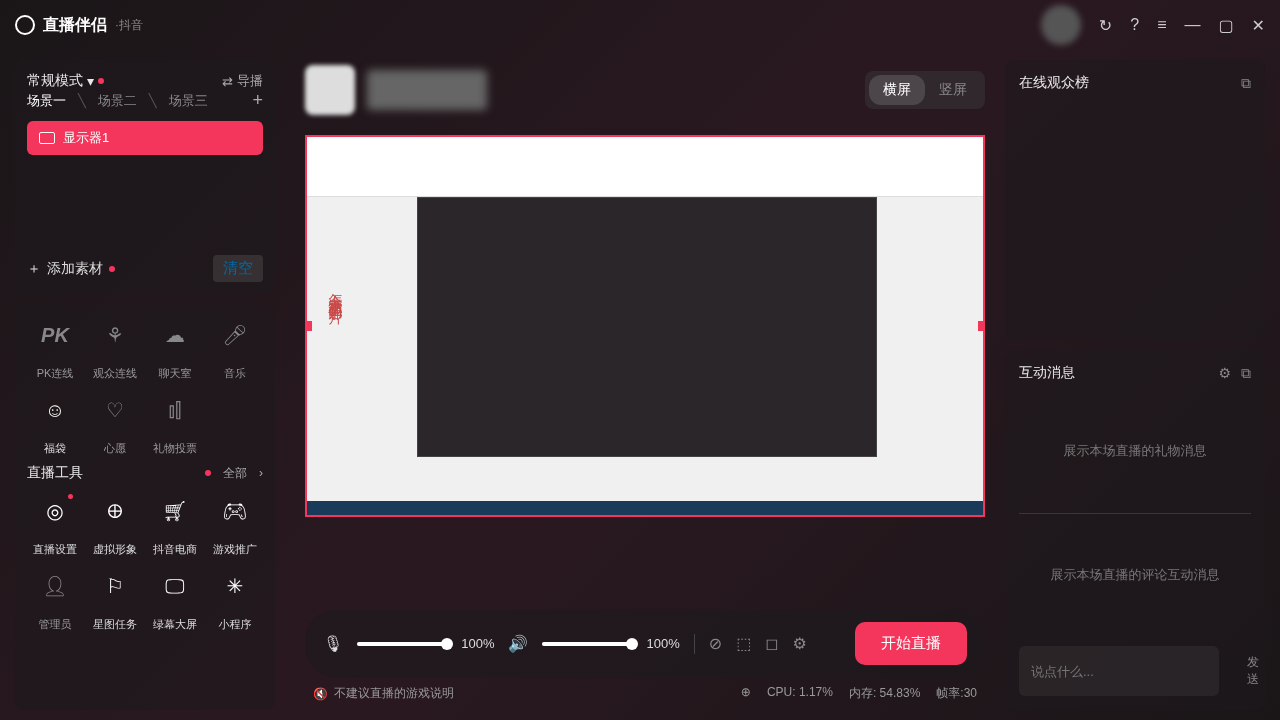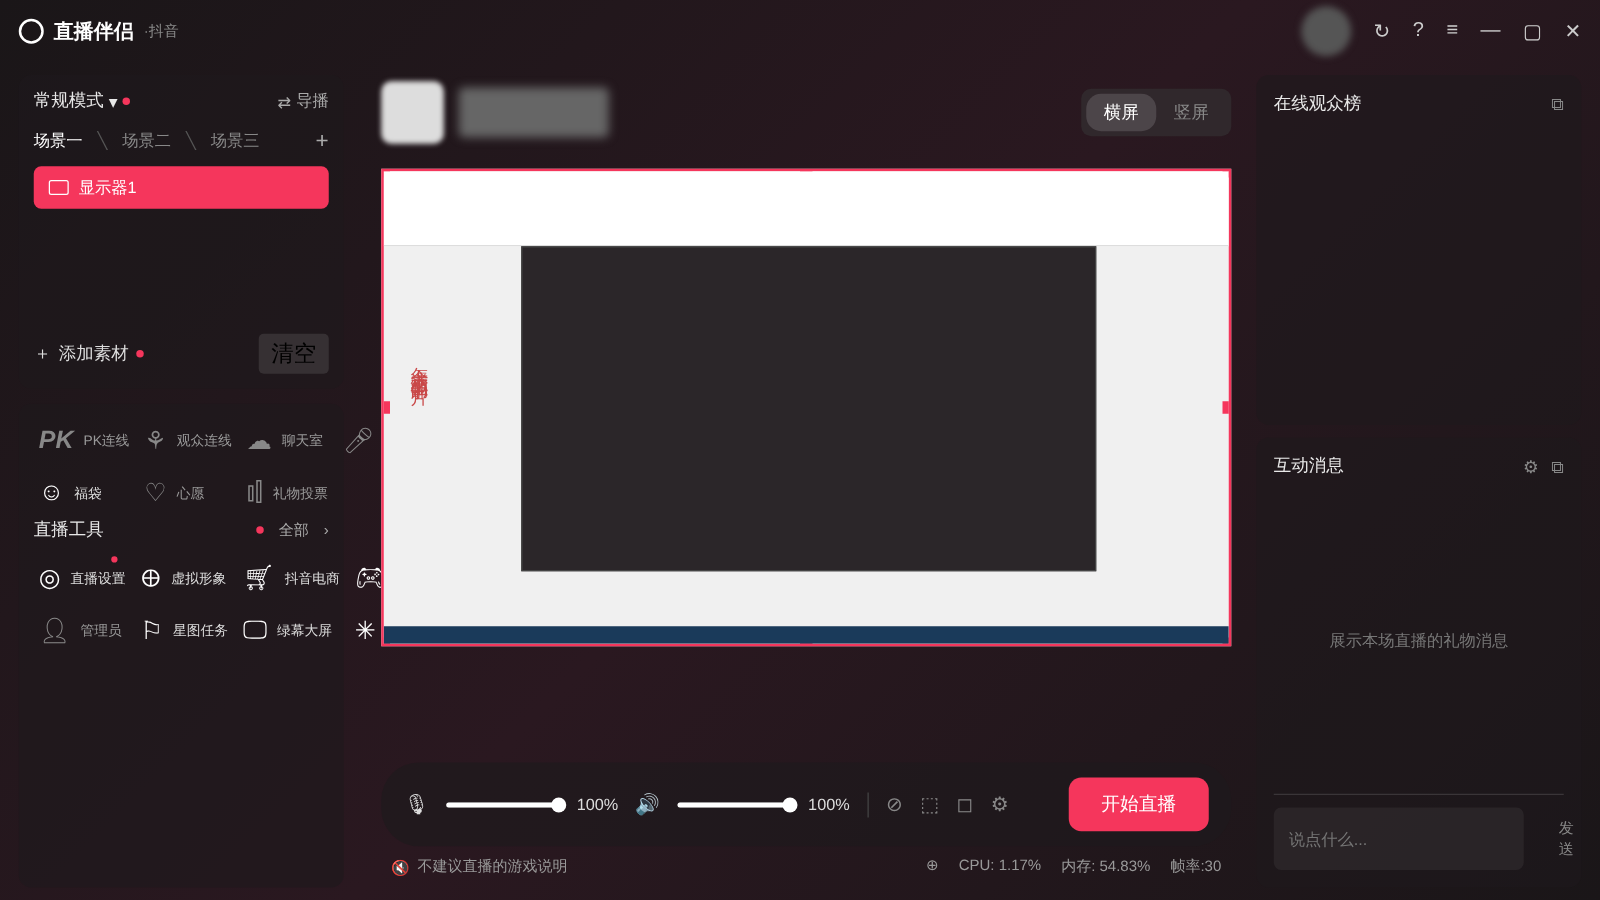--- a/index.html
+++ b/index.html
@@ -8,38 +8,38 @@
 .titlebar-left{display:flex;align-items:center;gap:8px}
 .logo{width:20px;height:20px;border:2.5px solid #fff;border-radius:50%}
 .app-title{font-size:16px;font-weight:600;color:#fff}
 .app-sub{font-size:12px;color:#888}
 .titlebar-right{display:flex;align-items:center;gap:18px;color:#ccc}
 .titlebar-right .win-btn{font-size:16px;cursor:pointer}
 .avatar-blur{width:40px;height:40px;border-radius:50%;background:#555;filter:blur(3px)}
 .main{display:flex;height:670px}
 .sidebar{width:290px;padding:10px 15px;display:flex;flex-direction:column;gap:12px}
 .panel{background:rgba(30,25,28,0.6);border-radius:10px;padding:12px}
-.mode-row{display:flex;justify-content:space-between;align-items:center;margin-bottom:12px}
+.mode-row{display:flex;justify-content:space-between;align-items:center;margin-bottom:0}
 .mode-label{font-size:14px;display:flex;align-items:center;gap:4px}
 .reddot{width:6px;height:6px;background:#f5365c;border-radius:50%;display:inline-block}
 .guide-link{font-size:13px;color:#aaa;display:flex;align-items:center;gap:4px}
 .scenes{display:flex;align-items:center;gap:12px;font-size:13px;margin-bottom:10px}
 .scene{color:#888;cursor:pointer}
 .scene.active{color:#fff}
 .scene-sep{color:#555}
 .plus-scene{margin-left:auto;color:#aaa;font-size:18px;cursor:pointer}
 .source-item{background:#f5365c;border-radius:6px;padding:8px 12px;display:flex;align-items:center;gap:8px;font-size:13px;color:#fff;margin-bottom:6px}
 .source-icon{width:16px;height:12px;border:1.5px solid #fff;border-radius:2px}
 .add-row{display:flex;justify-content:space-between;align-items:center;margin-top:90px;padding-top:10px}
 .add-btn{display:flex;align-items:center;gap:6px;font-size:14px;color:#ddd;cursor:pointer}
-.clear-btn{background:rgba(60,55,58,0.8);padding:4px 10px;border-radius:4px;font-size:18px;color:#000000;cursor:pointer}
+.clear-btn{background:rgba(60,55,58,0.8);padding:4px 10px;border-radius:4px;font-size:15px;color:#0369a1;cursor:pointer}
 .section-title{font-size:14px;margin-bottom:12px;display:flex;justify-content:space-between;align-items:center}
 .all-link{font-size:12px;color:#aaa;display:flex;align-items:center;gap:12px}
 .tool-grid{display:grid;grid-template-columns:repeat(4,1fr);gap:8px 4px}
-.tool-item{display:flex;align-items:center;gap:8px;cursor:pointer;padding:4px;position:relative}
+.tool-item{display:flex;flex-direction:column;align-items:center;gap:18px;cursor:pointer;padding:4px;position:relative}
 .tool-icon{height:26px;display:flex;align-items:center;justify-content:center;color:#888;font-size:20px}
 .tool-icon.hl{color:#fff}
 .tool-label{font-size:11px;color:#999;white-space:nowrap}
 .tool-label.hl{color:#ddd}
 .reddot-tr{position:absolute;top:0;right:10px;width:5px;height:5px;background:#f5365c;border-radius:50%}
 .center{flex:1;padding:10px 5px;display:flex;flex-direction:column}
 .center-header{display:flex;align-items:center;gap:12px;padding:5px 10px}
 .stream-avatar{width:50px;height:50px;border-radius:8px;background:#ddd;filter:blur(2px)}
 .stream-info-blur{width:120px;height:40px;background:#666;filter:blur(4px);border-radius:4px}
 .orient-toggle{margin-left:auto;display:flex;background:rgba(50,45,48,0.8);border-radius:8px;padding:4px}
@@ -267,20 +267,21 @@
     <div class="rpanel" style="flex:1">
       <div class="rpanel-header">
         <span>互动消息</span>
         <span style="display:flex;gap:10px">
           <span class="popout">⚙</span>
           <span class="popout">⧉</span>
         </span>
       </div>
       <div class="rpanel-body rpanel-half">展示本场直播的礼物消息</div>
       <div style="height:1px;background:#3a3538"></div>
+      <div class="rpanel-body rpanel-half">展示本场直播的评论互动消息</div>
       <div class="chat-input">
         <input class="chat-field" placeholder="说点什么..." style="">
         <span class="send-btn">发送</span>
       </div>
     </div>
   </div>
 </div>
 
 <div class="arrow">
   

